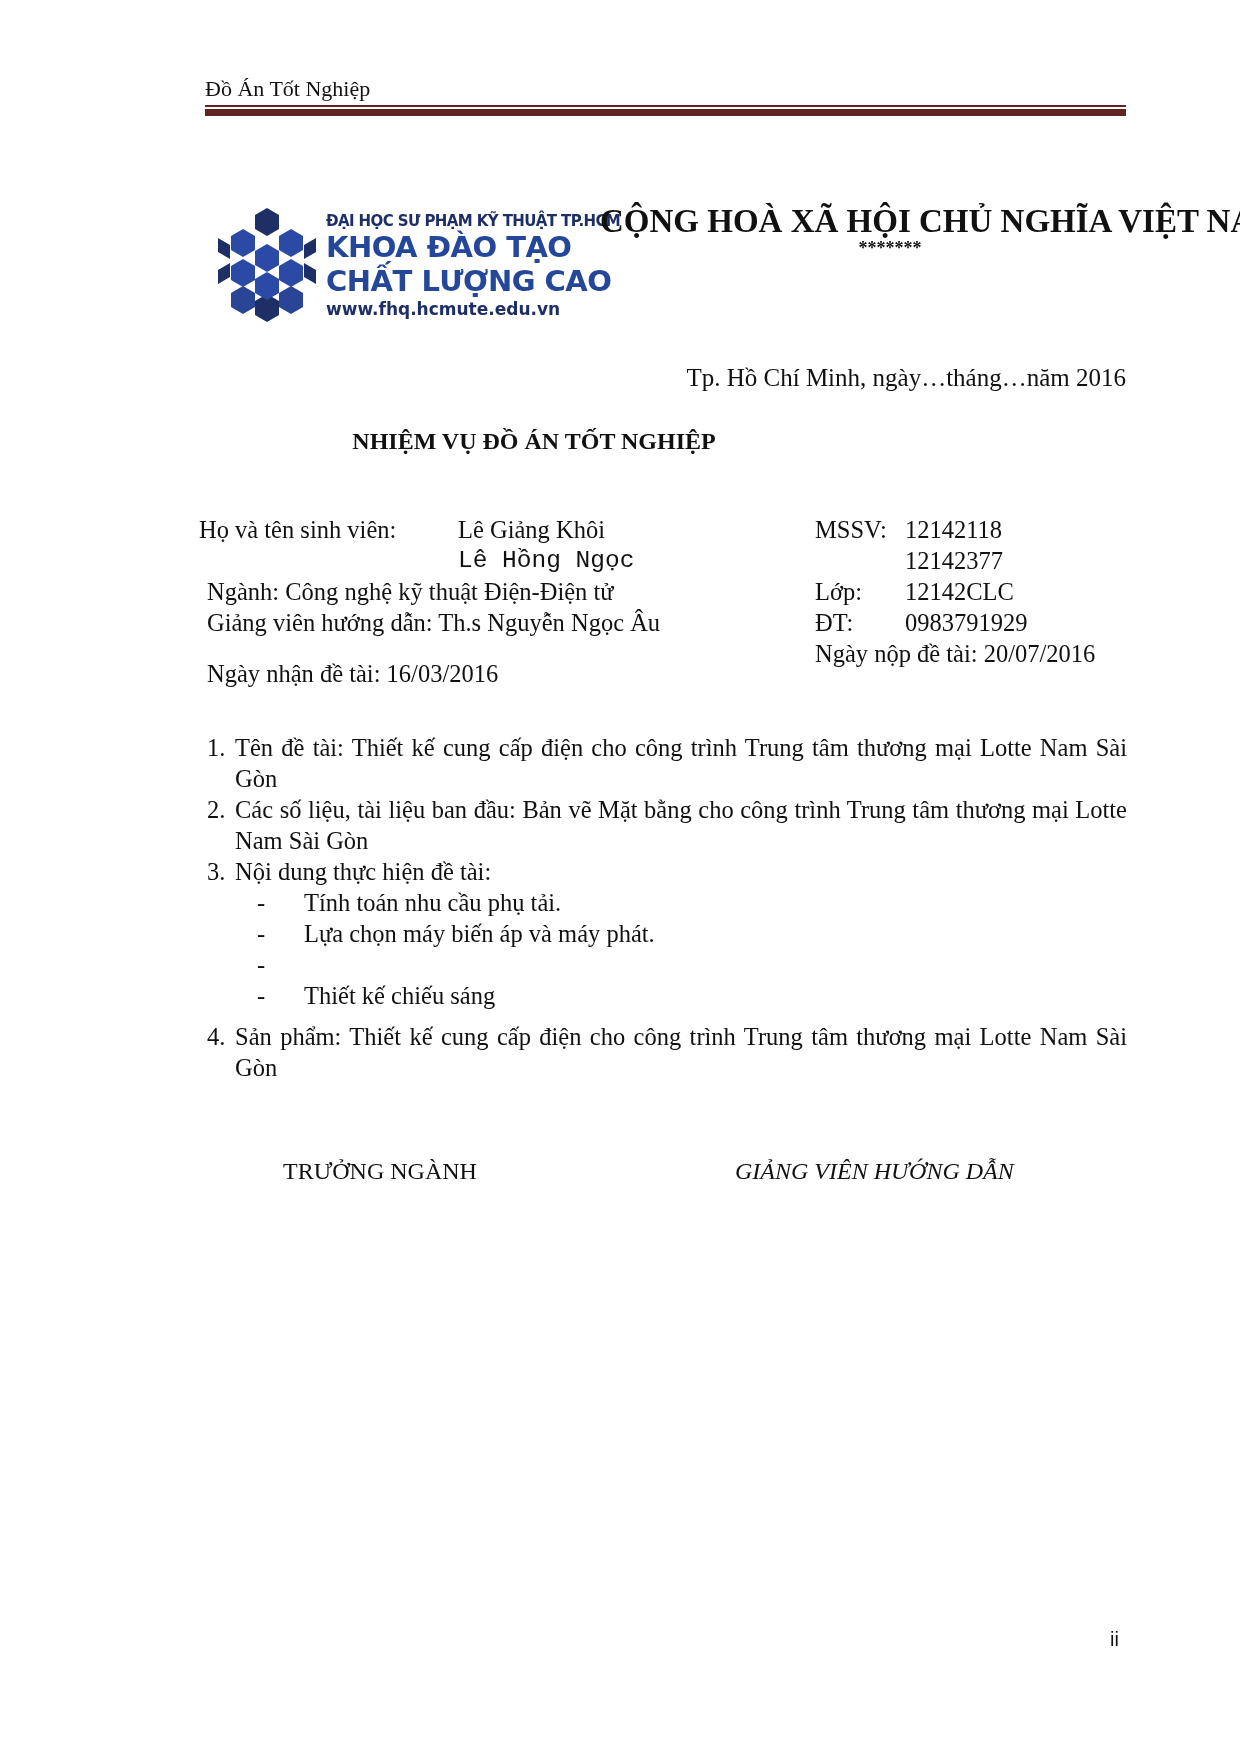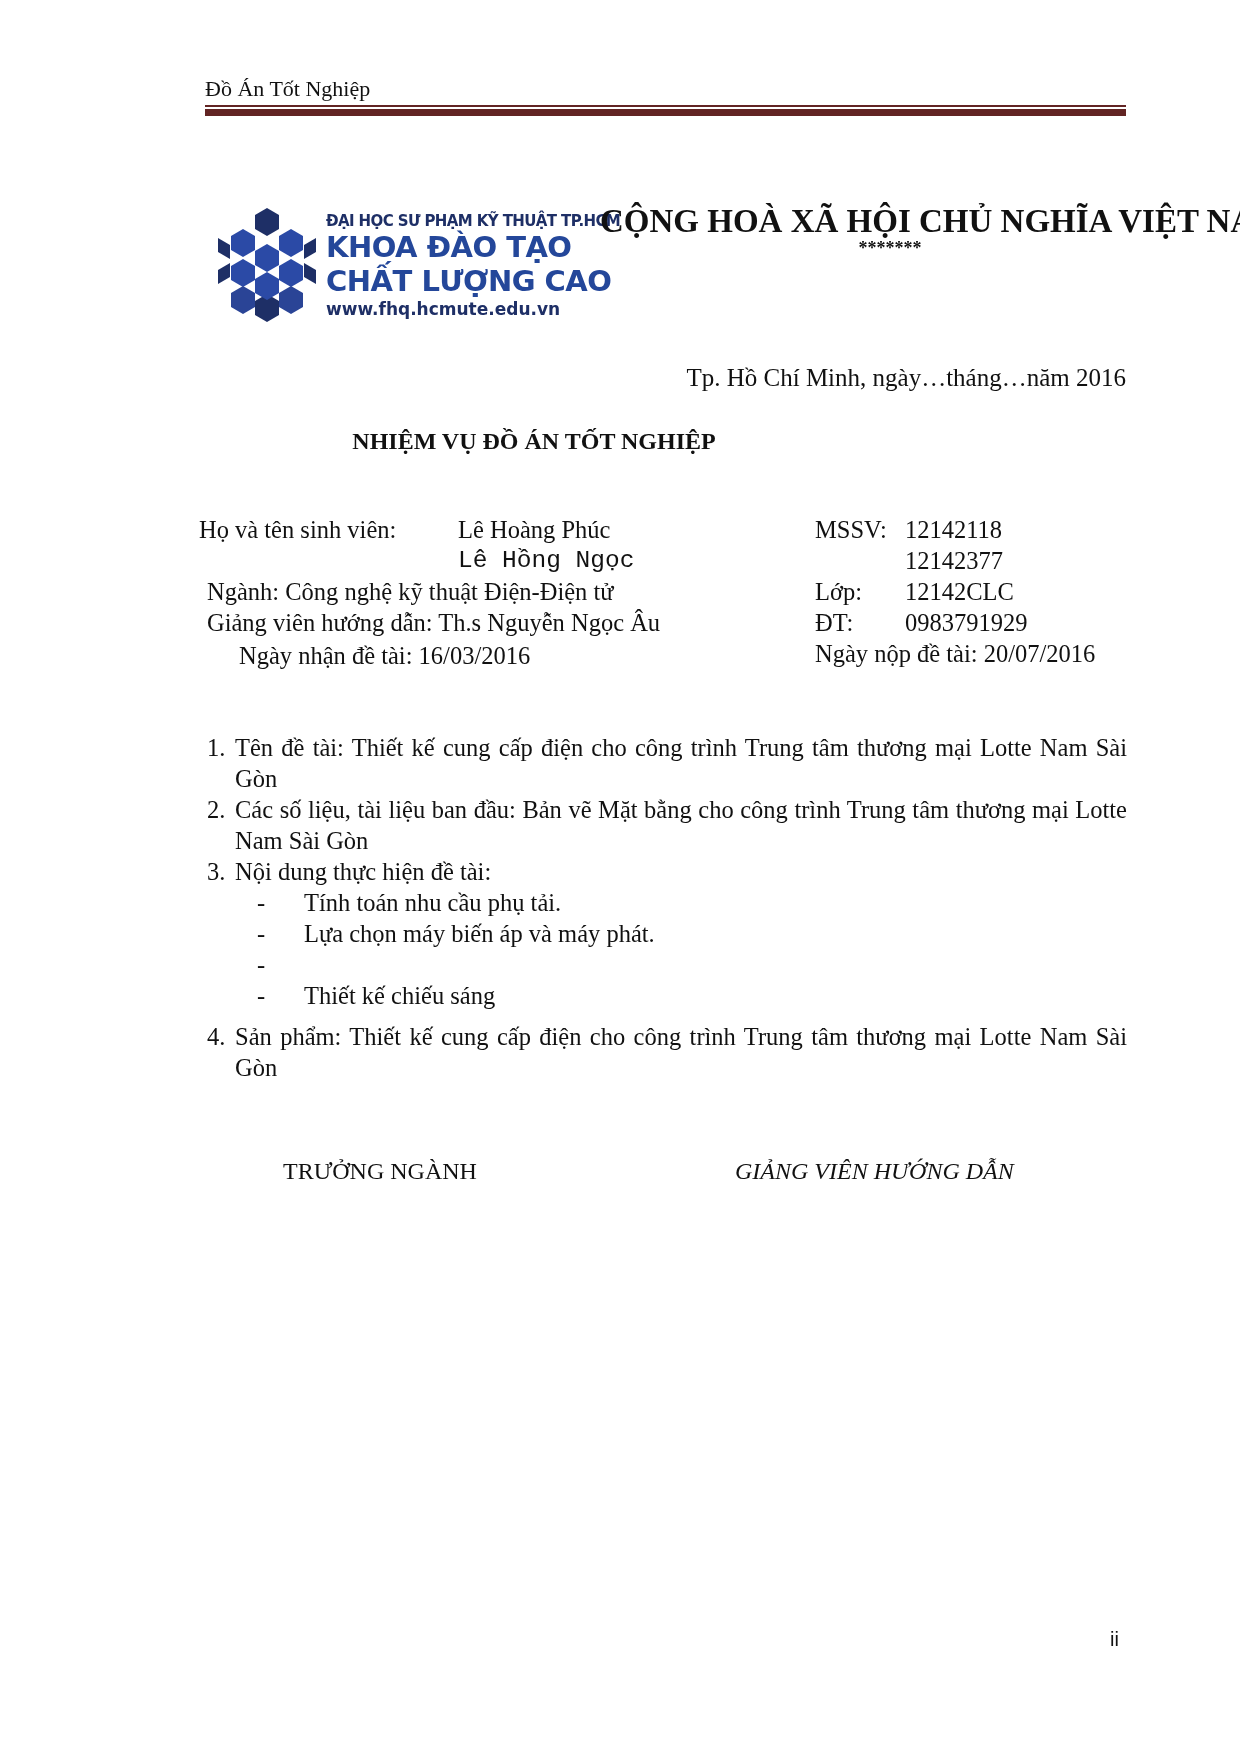--- a/index.html
+++ b/index.html
@@ -77,25 +77,25 @@
 
 <div class="abs nation">
   <div class="l1">CỘNG HOÀ XÃ HỘI CHỦ NGHĨA VIỆT NAM</div>
   <div class="l3">*******</div>
 </div>
 
 <div class="abs date-line">Tp. Hồ Chí Minh, ngày…tháng…năm 2016</div>
 <div class="abs doc-title">NHIỆM VỤ ĐỒ ÁN TỐT NGHIỆP</div>
 
 <div class="abs info" style="left:199px; top:514px;">Họ và tên sinh viên:</div>
-<div class="abs info" style="left:458px; top:514px;">Lê Hoàng Phúc</div>
+<div class="abs info" style="left:458px; top:514px;">Lê Giảng Khôi</div>
 <div class="abs info" style="left:458px; top:545px;font-family:Liberation Mono, monospace;">Lê Hồng Ngọc</div>
 <div class="abs info" style="left:207px; top:576px;">Ngành: Công nghệ kỹ thuật Điện-Điện tử</div>
 <div class="abs info" style="left:207px; top:607px;">Giảng viên hướng dẫn: Th.s Nguyễn Ngọc Âu</div>
-<div class="abs info" style="left:207px; top:640px;margin-left:32px;">Ngày nhận đề tài: 16/03/2016</div>
+<div class="abs info" style="left:207px; top:658px;">Ngày nhận đề tài: 16/03/2016</div>
 
 <div class="abs info" style="left:815px; top:514px;">MSSV:</div>
 <div class="abs info" style="left:905px; top:514px;">12142118</div>
 <div class="abs info" style="left:905px; top:545px;">12142377</div>
 <div class="abs info" style="left:815px; top:576px;">Lớp:</div>
 <div class="abs info" style="left:905px; top:576px;">12142CLC</div>
 <div class="abs info" style="left:815px; top:607px;">ĐT:</div>
 <div class="abs info" style="left:905px; top:607px;">0983791929</div>
 <div class="abs info" style="left:815px; top:638px;">Ngày nộp đề tài: 20/07/2016</div>
 

